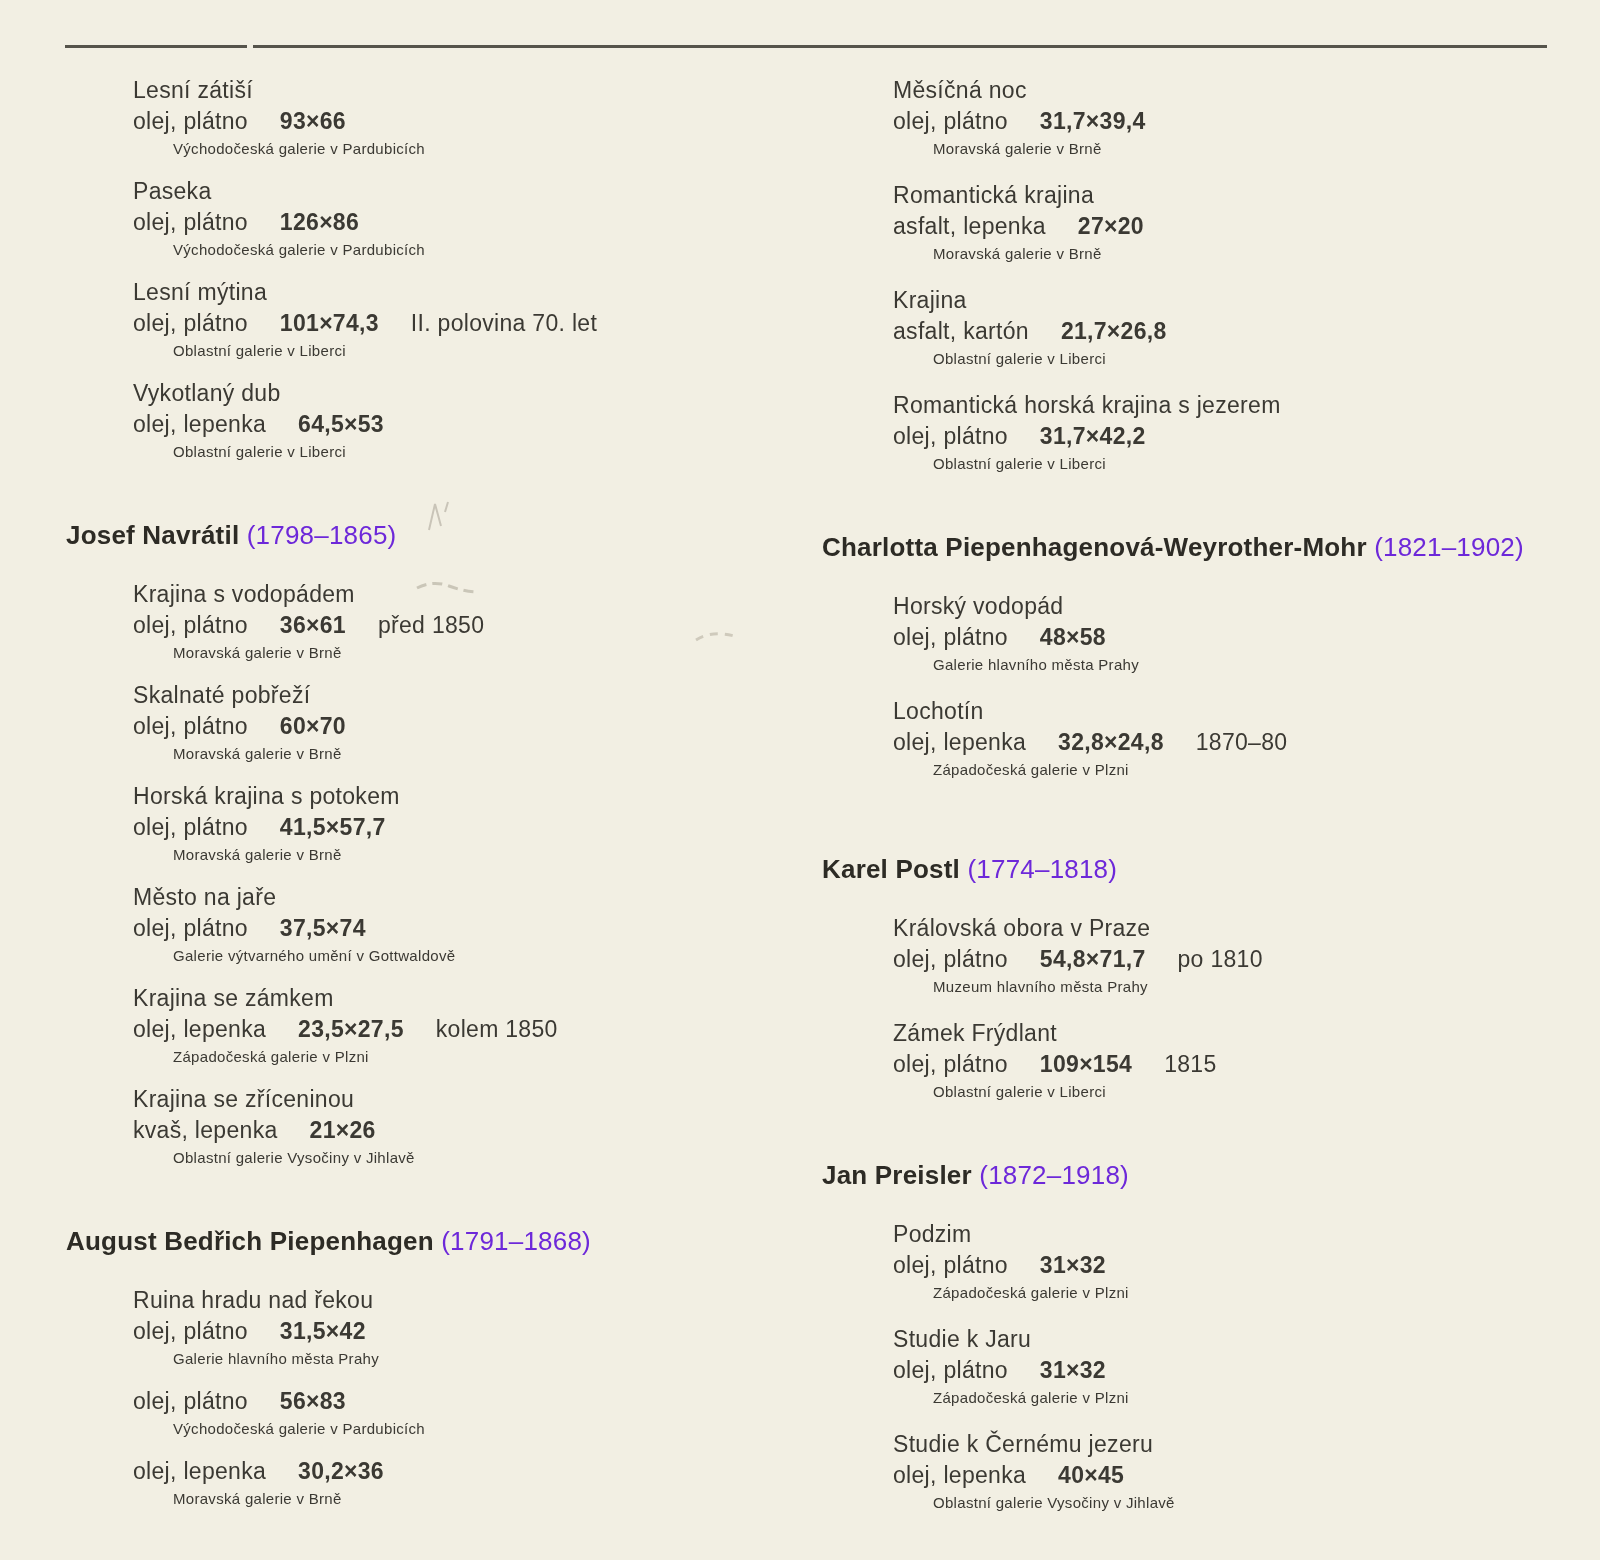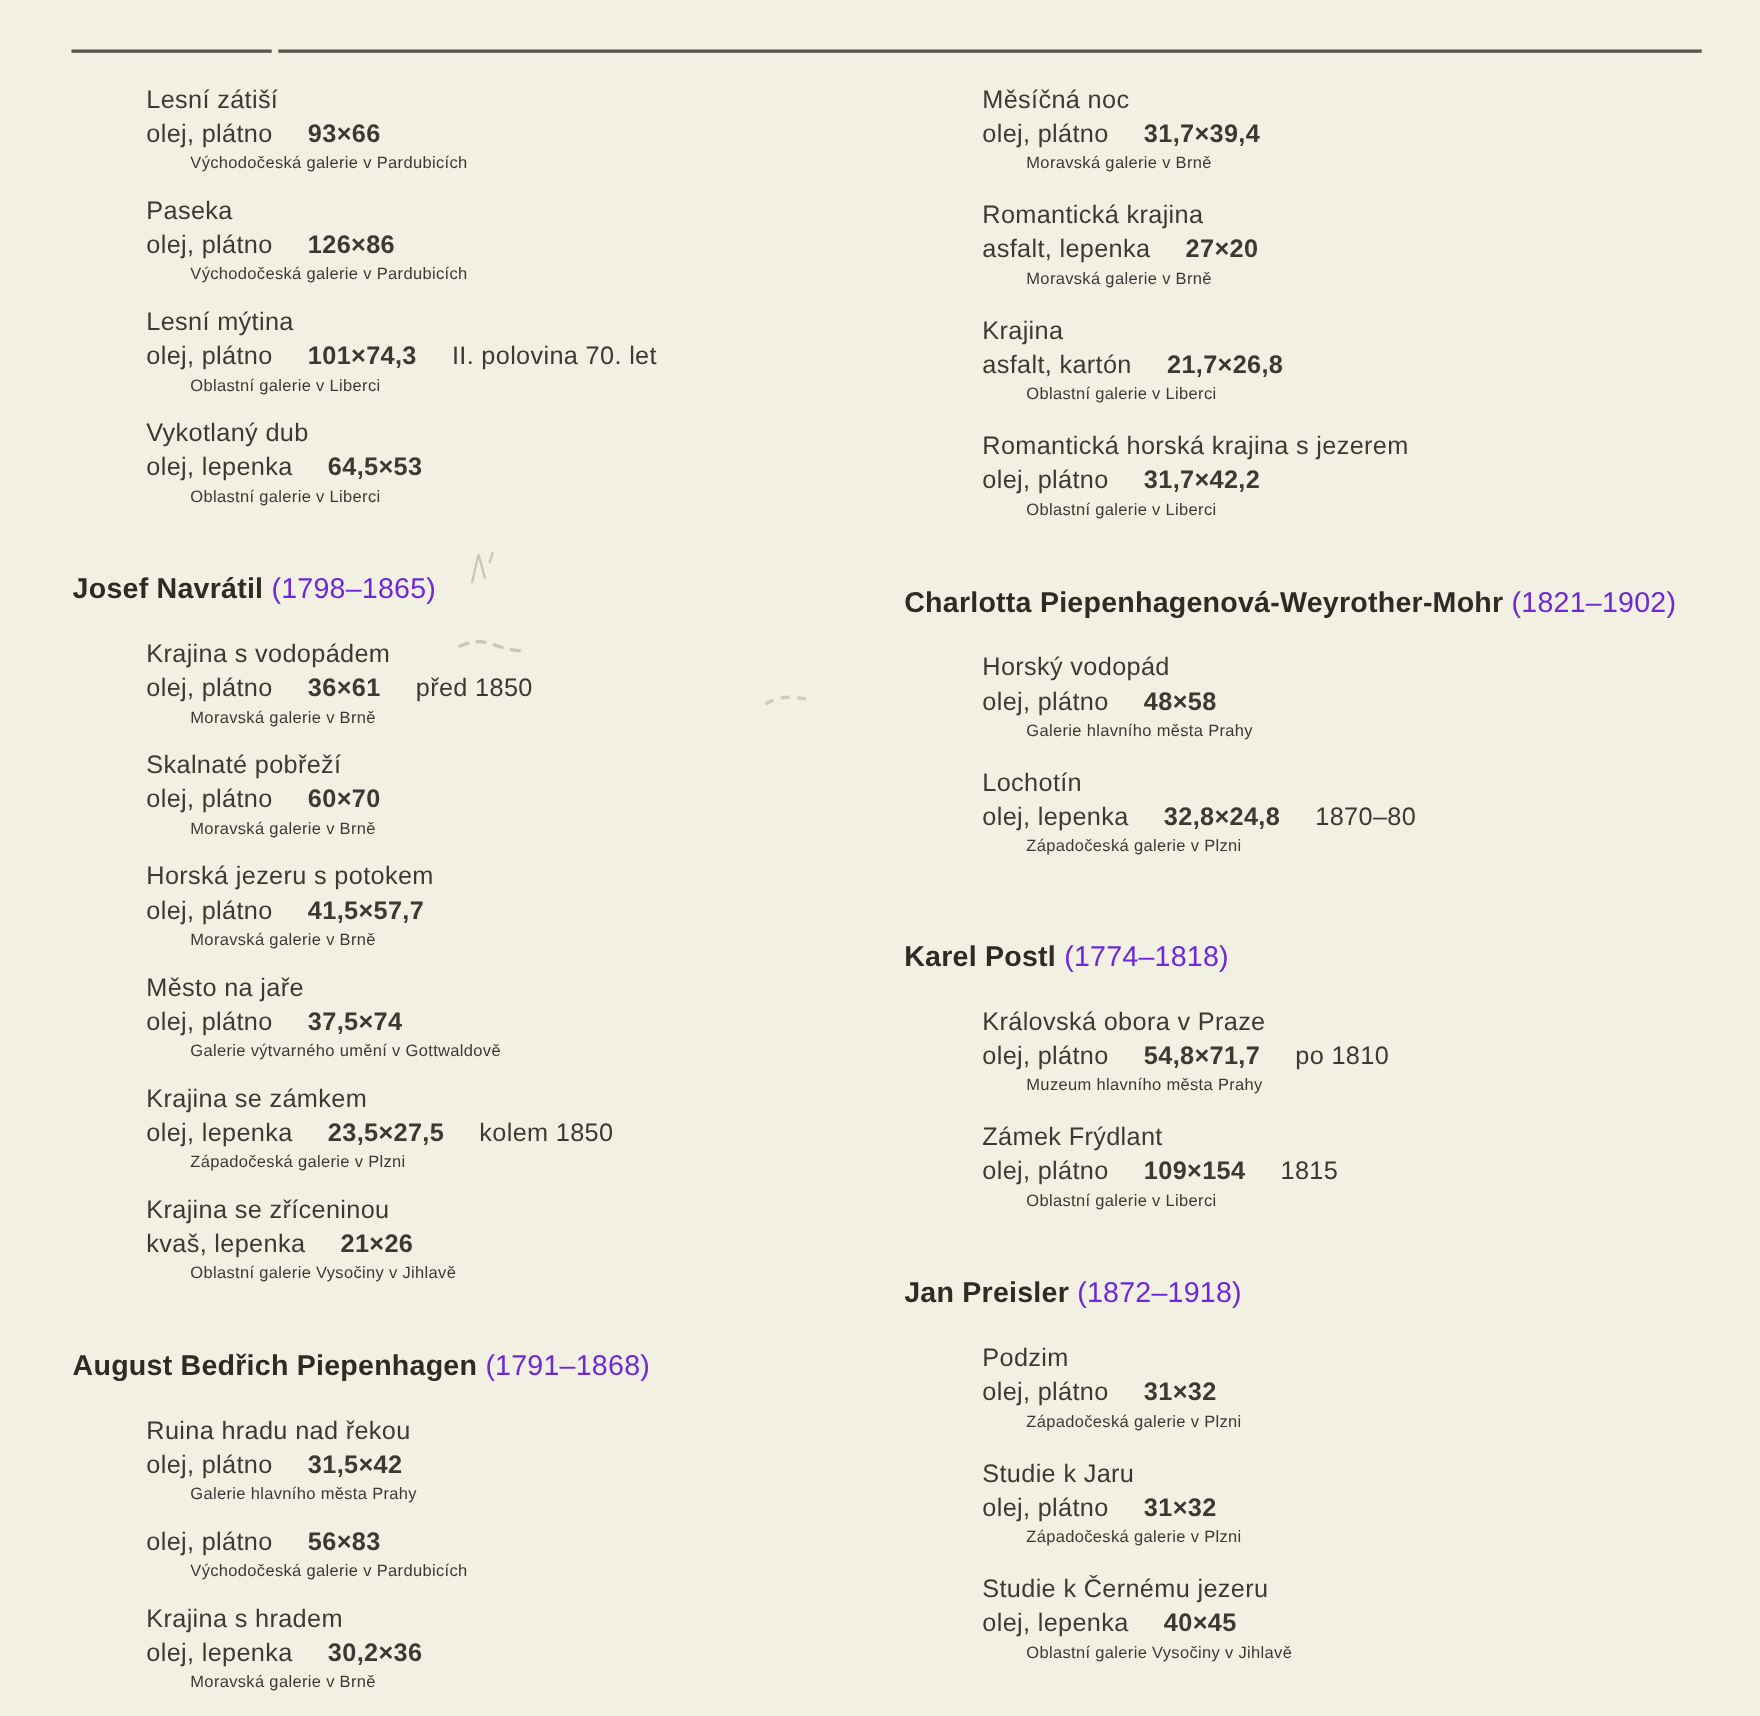--- a/index.html
+++ b/index.html
@@ -103,21 +103,21 @@
 
   <div class="entry">
     <div class="title">Skalnaté pobřeží</div>
     <div class="detail">
       <span class="medium">olej, plátno</span><span class="size">60×70</span><span class="note"></span>
     </div>
     <div class="gallery">Moravská galerie v Brně</div>
   </div>
 
   <div class="entry">
-    <div class="title">Horská jezeru s potokem</div>
+    <div class="title">Horská krajina s potokem</div>
     <div class="detail">
       <span class="medium">olej, plátno</span><span class="size">41,5×57,7</span><span class="note"></span>
     </div>
     <div class="gallery">Moravská galerie v Brně</div>
   </div>
 
   <div class="entry">
     <div class="title">Město na jaře</div>
     <div class="detail">
       <span class="medium">olej, plátno</span><span class="size">37,5×74</span><span class="note"></span>
@@ -155,21 +155,20 @@
   </div>
 
   <div class="entry">
     <div class="detail">
       <span class="medium">olej, plátno</span><span class="size">56×83</span><span class="note"></span>
     </div>
     <div class="gallery">Východočeská galerie v Pardubicích</div>
   </div>
 
   <div class="entry">
-    <div class="title">Krajina s hradem</div>
     <div class="detail">
       <span class="medium">olej, lepenka</span><span class="size">30,2×36</span><span class="note"></span>
     </div>
     <div class="gallery">Moravská galerie v Brně</div>
   </div>
 
 </div>
 
 <div class="col col-right">
 

